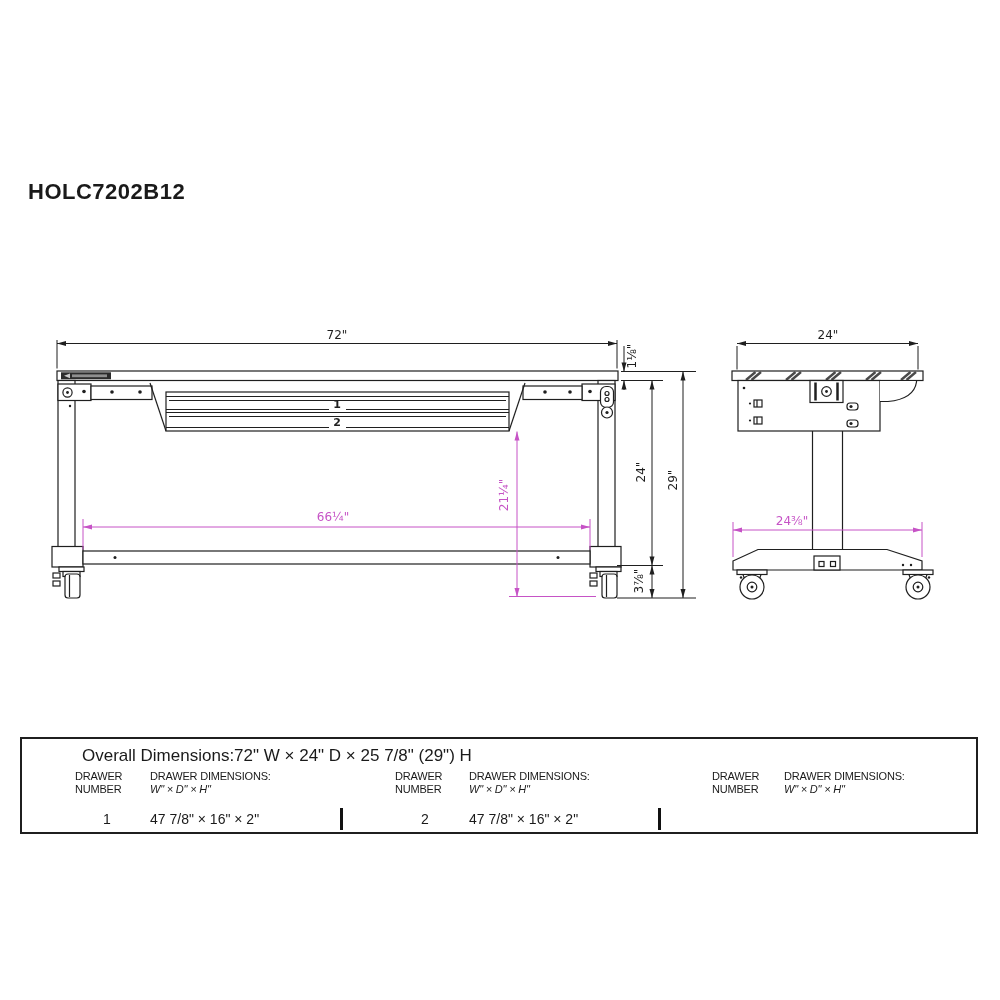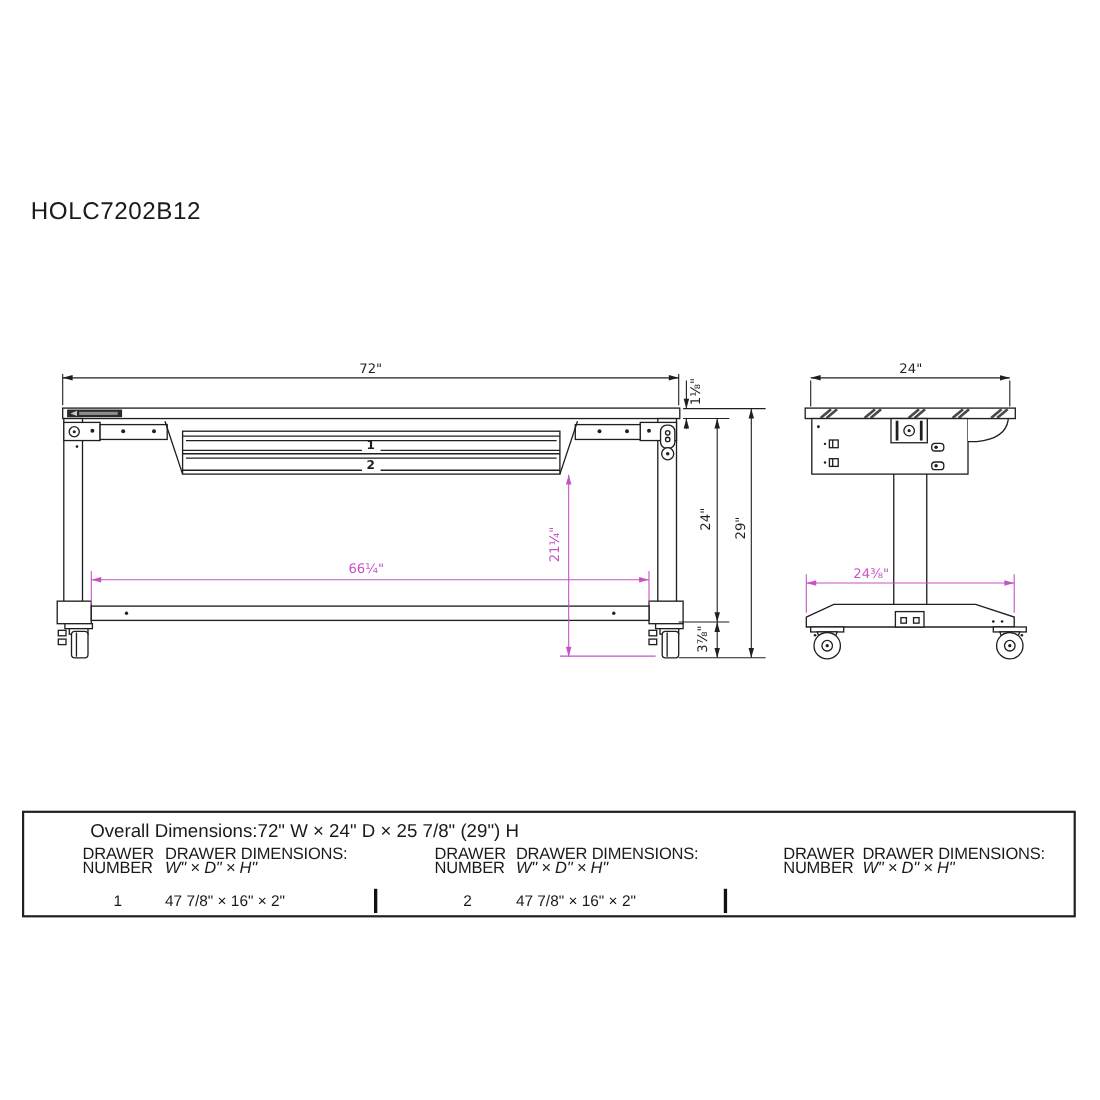--- a/index.html
+++ b/index.html
@@ -1,27 +1,27 @@
 <!DOCTYPE html>
 <html><head>
 <meta charset="utf-8">
 <style>
   html,body{margin:0;padding:0;background:#ffffff;}
   body{width:1000px;height:1000px;position:relative;overflow:hidden;
        font-family:"Liberation Sans","DejaVu Sans",sans-serif;color:#1a1a1a;}
-  .model-title{position:absolute;left:28px;top:179px;font-size:22px;letter-spacing:.5px;color:#1a1a1a;}
+  .model-title{position:absolute;left:28px;top:179px;font-size:22px;letter-spacing:.5px;color:#1a1a1a;font-weight:bold;}
   svg{position:absolute;left:0;top:0;}
   svg text{font-family:"DejaVu Sans",sans-serif;font-size:12px;fill:#1f1f1f;stroke:none;}
   svg text.pink{fill:#c653c6;}
   svg text.dnum{font-size:11px;font-weight:700;}
   
   .spec-table{position:absolute;left:20px;top:737px;width:958px;height:97px;
               border:2px solid #1f1f1f;box-sizing:border-box;background:#fff;}
   .overall-line{position:absolute;left:60px;top:7px;font-size:17px;white-space:nowrap;}
-  .hdr{position:absolute;font-size:15px;line-height:13px;white-space:nowrap;letter-spacing:-.2px;}
+  .hdr{position:absolute;font-size:11px;line-height:13px;white-space:nowrap;letter-spacing:-.2px;}
   .hdr .it{font-style:italic;}
   .rowval{position:absolute;font-size:14px;white-space:nowrap;}
   .numcell{width:30px;text-align:center;}
   .sep{position:absolute;width:2.5px;height:22px;background:#111;}
 </style>
 </head>
 <body>
 
 <div class="model-title">HOLC7202B12</div>
 

